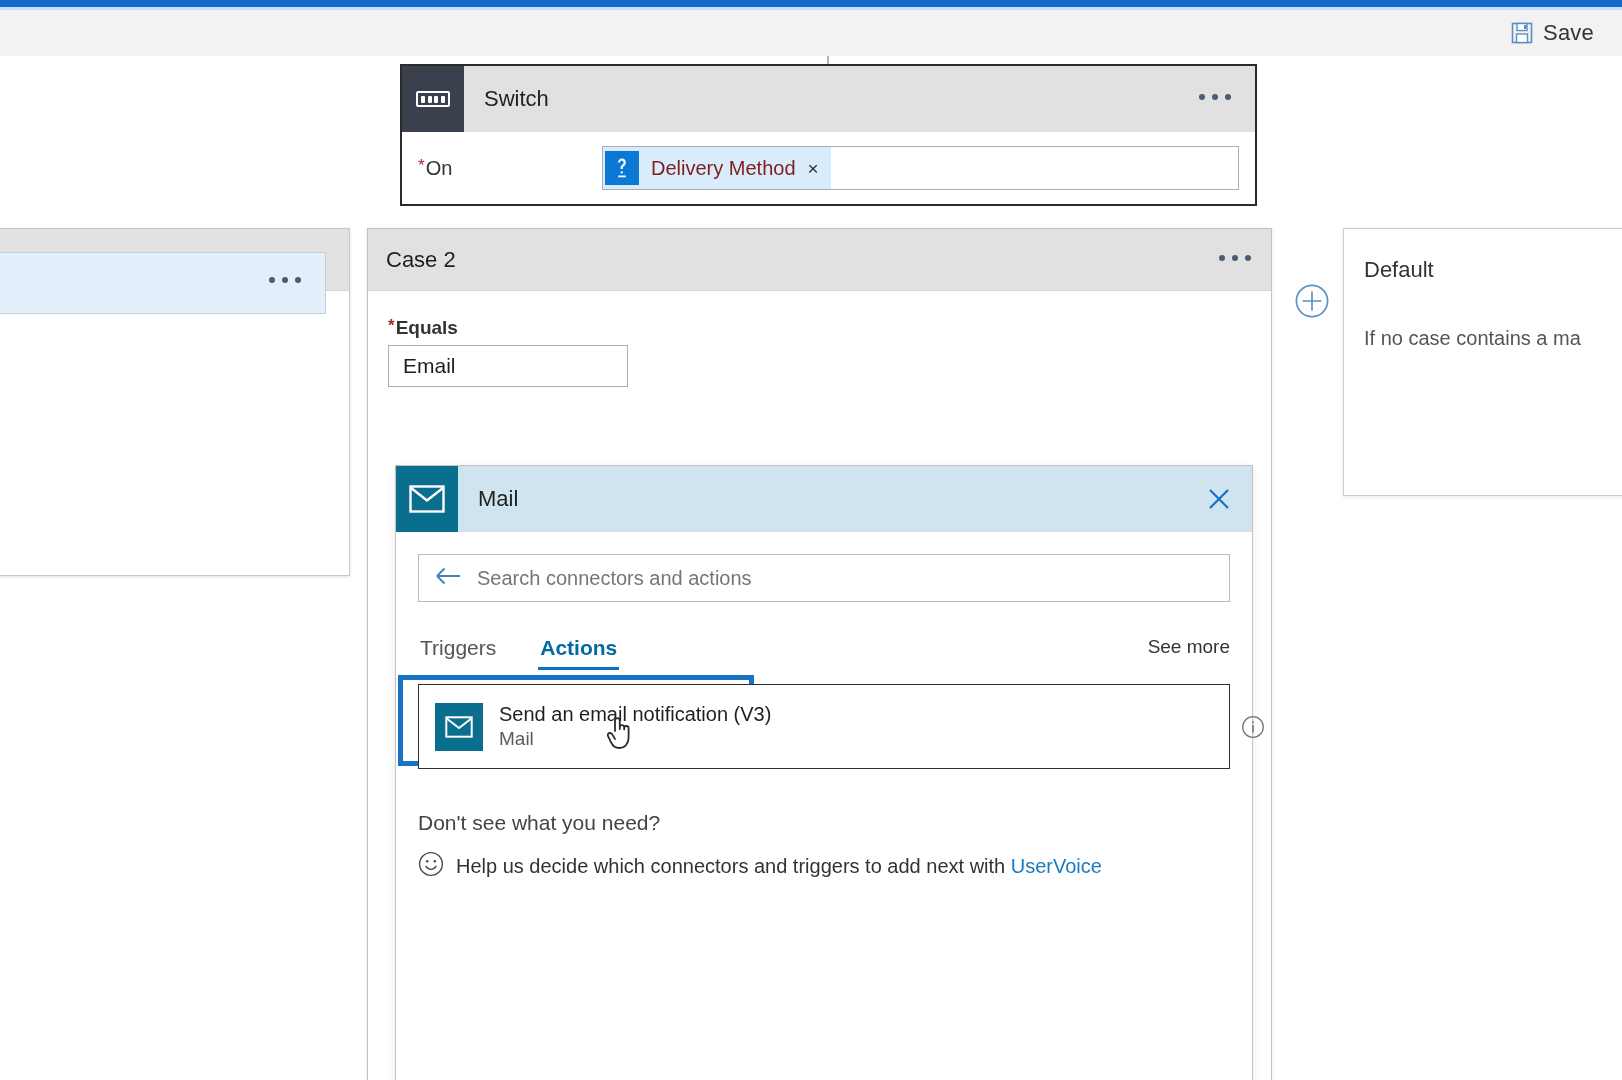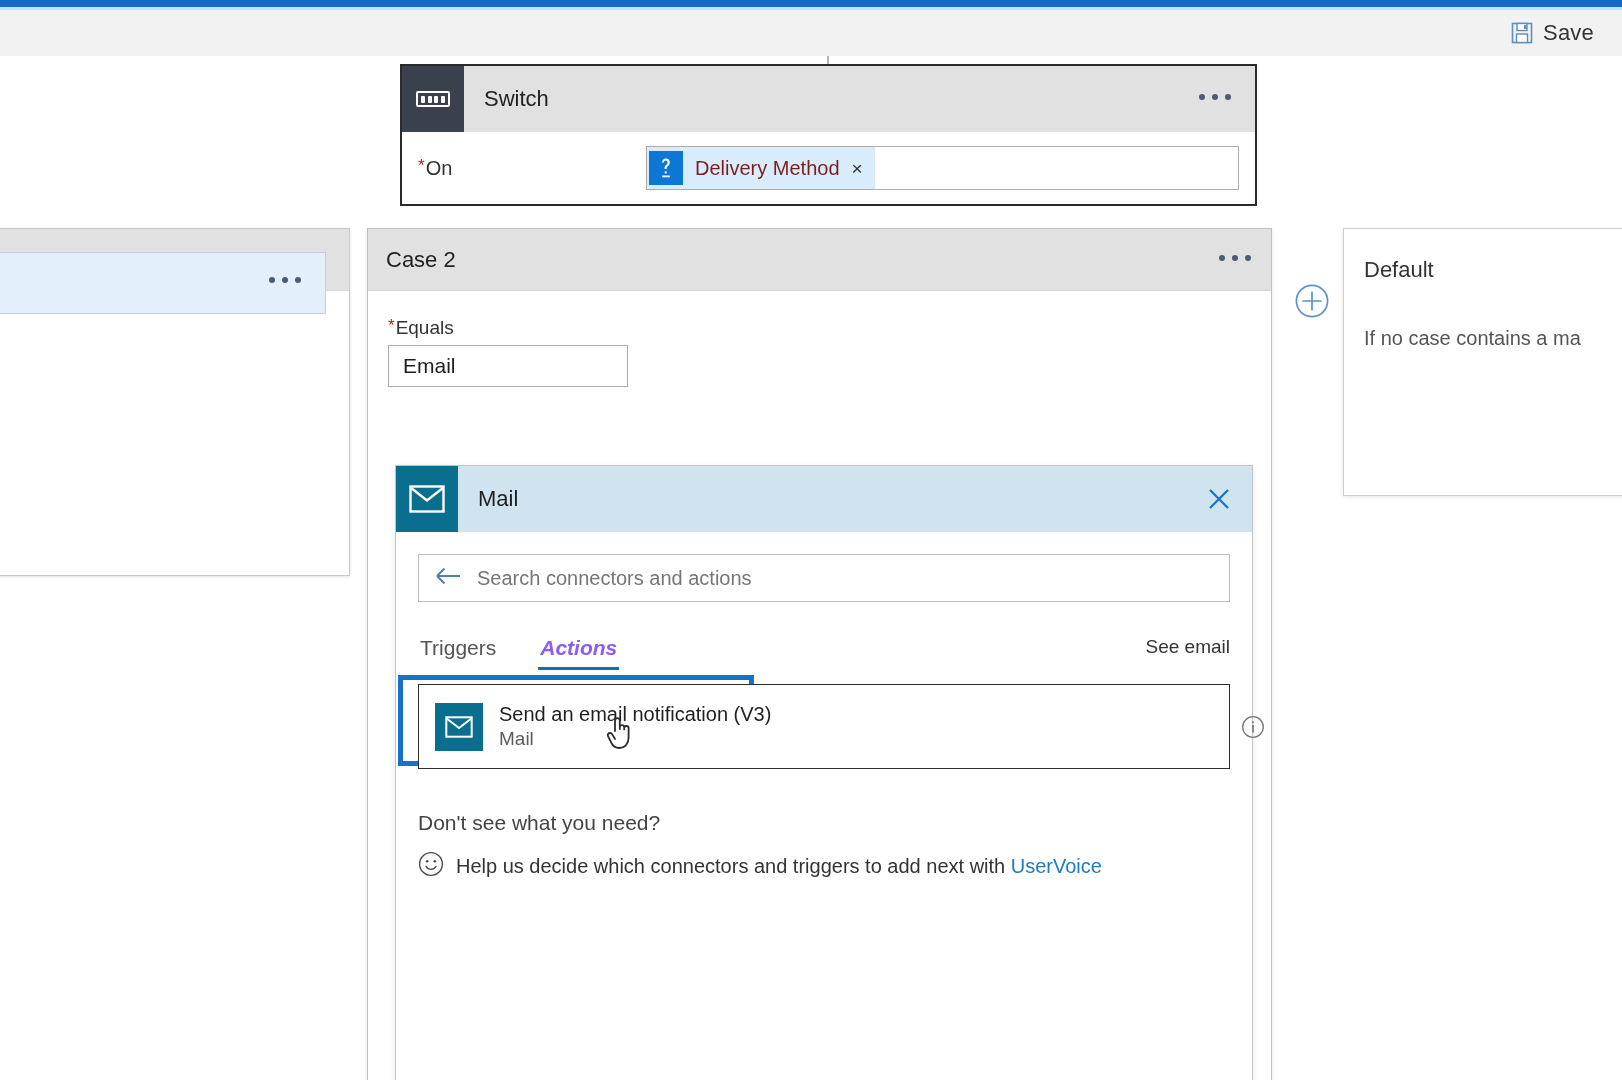--- a/index.html
+++ b/index.html
@@ -144,21 +144,20 @@
     background: #ffffff;
     border-radius: 1px;
   }
   #switch-card .card-title { margin-left: 20px; }
   #switch-card .ellipsis-btn { position: absolute; right: 20px; top: 22px; }
   .switch-body {
     height: 72px;
     display: flex;
     align-items: center;
     background: #ffffff;
-    gap: 44px;
   }
   .field-label-inline {
     width: 200px;
     padding-left: 16px;
     font-size: 20px;
     color: #333333;
     box-sizing: border-box;
   }
   .req-star { color: #a4262c; font-size: 17px; vertical-align: top; line-height: 1; margin-right: 1px; }
   .on-input {
@@ -231,20 +230,21 @@
     position: relative;
     padding-left: 18px;
     border-bottom: 1px solid #d4d4d4;
   }
   #case2-card .ellipsis-btn { position: absolute; right: 16px; top: 20px; }
   .case-body { padding: 26px 0 0 20px; }
   .field-label-block {
     font-size: 19px;
     color: #333333;
     margin-bottom: 6px;
+    font-weight: bold;
   }
   .equals-input {
     width: 240px;
     height: 42px;
     border: 1px solid #adadad;
     background: #ffffff;
     display: flex;
     align-items: center;
     padding-left: 14px;
     font-size: 21px;
@@ -315,23 +315,22 @@
   }
   .tab {
     font-size: 21px;
     color: #555555;
     padding: 0 2px 10px 2px;
     margin-right: 40px;
     cursor: pointer;
     position: relative;
   }
   .tab.active {
-    color: #8b5cf6;
+    color: #0369a1;
     font-weight: 600;
-    font-style: italic;
   }
   .tab.active::after {
     content: "";
     position: absolute;
     left: 0; right: 0; bottom: 0;
     height: 3px;
     background: #0b6fc4;
   }
   .see-more {
     position: absolute;
@@ -558,21 +557,21 @@
             <svg width="26" height="18" viewBox="0 0 26 18" fill="none" xmlns="http://www.w3.org/2000/svg">
               <path d="M25 9H2M2 9L9.5 1.5M2 9l7.5 7.5" stroke="#4d7fae" stroke-width="1.9" fill="none"></path>
             </svg>
           </span>
           <span class="search-placeholder">Search connectors and actions</span>
         </div>
 
         <div class="tabs">
           <div class="tab">Triggers</div>
           <div class="tab active">Actions</div>
-          <div class="see-more">See email</div>
+          <div class="see-more">See more</div>
         </div>
 
         <div class="action-row-wrap">
           <div class="action-sel-ring"></div>
           <div class="action-row">
             <div class="action-icon-box">
               <svg width="28" height="22" viewBox="0 0 28 22" fill="none" xmlns="http://www.w3.org/2000/svg">
                 <rect x="1.3" y="1.3" width="25.4" height="19.4" stroke="#ffffff" stroke-width="2"></rect>
                 <path d="M1.3 2.2L14 12 26.7 2.2" stroke="#ffffff" stroke-width="2" fill="none"></path>
               </svg>

